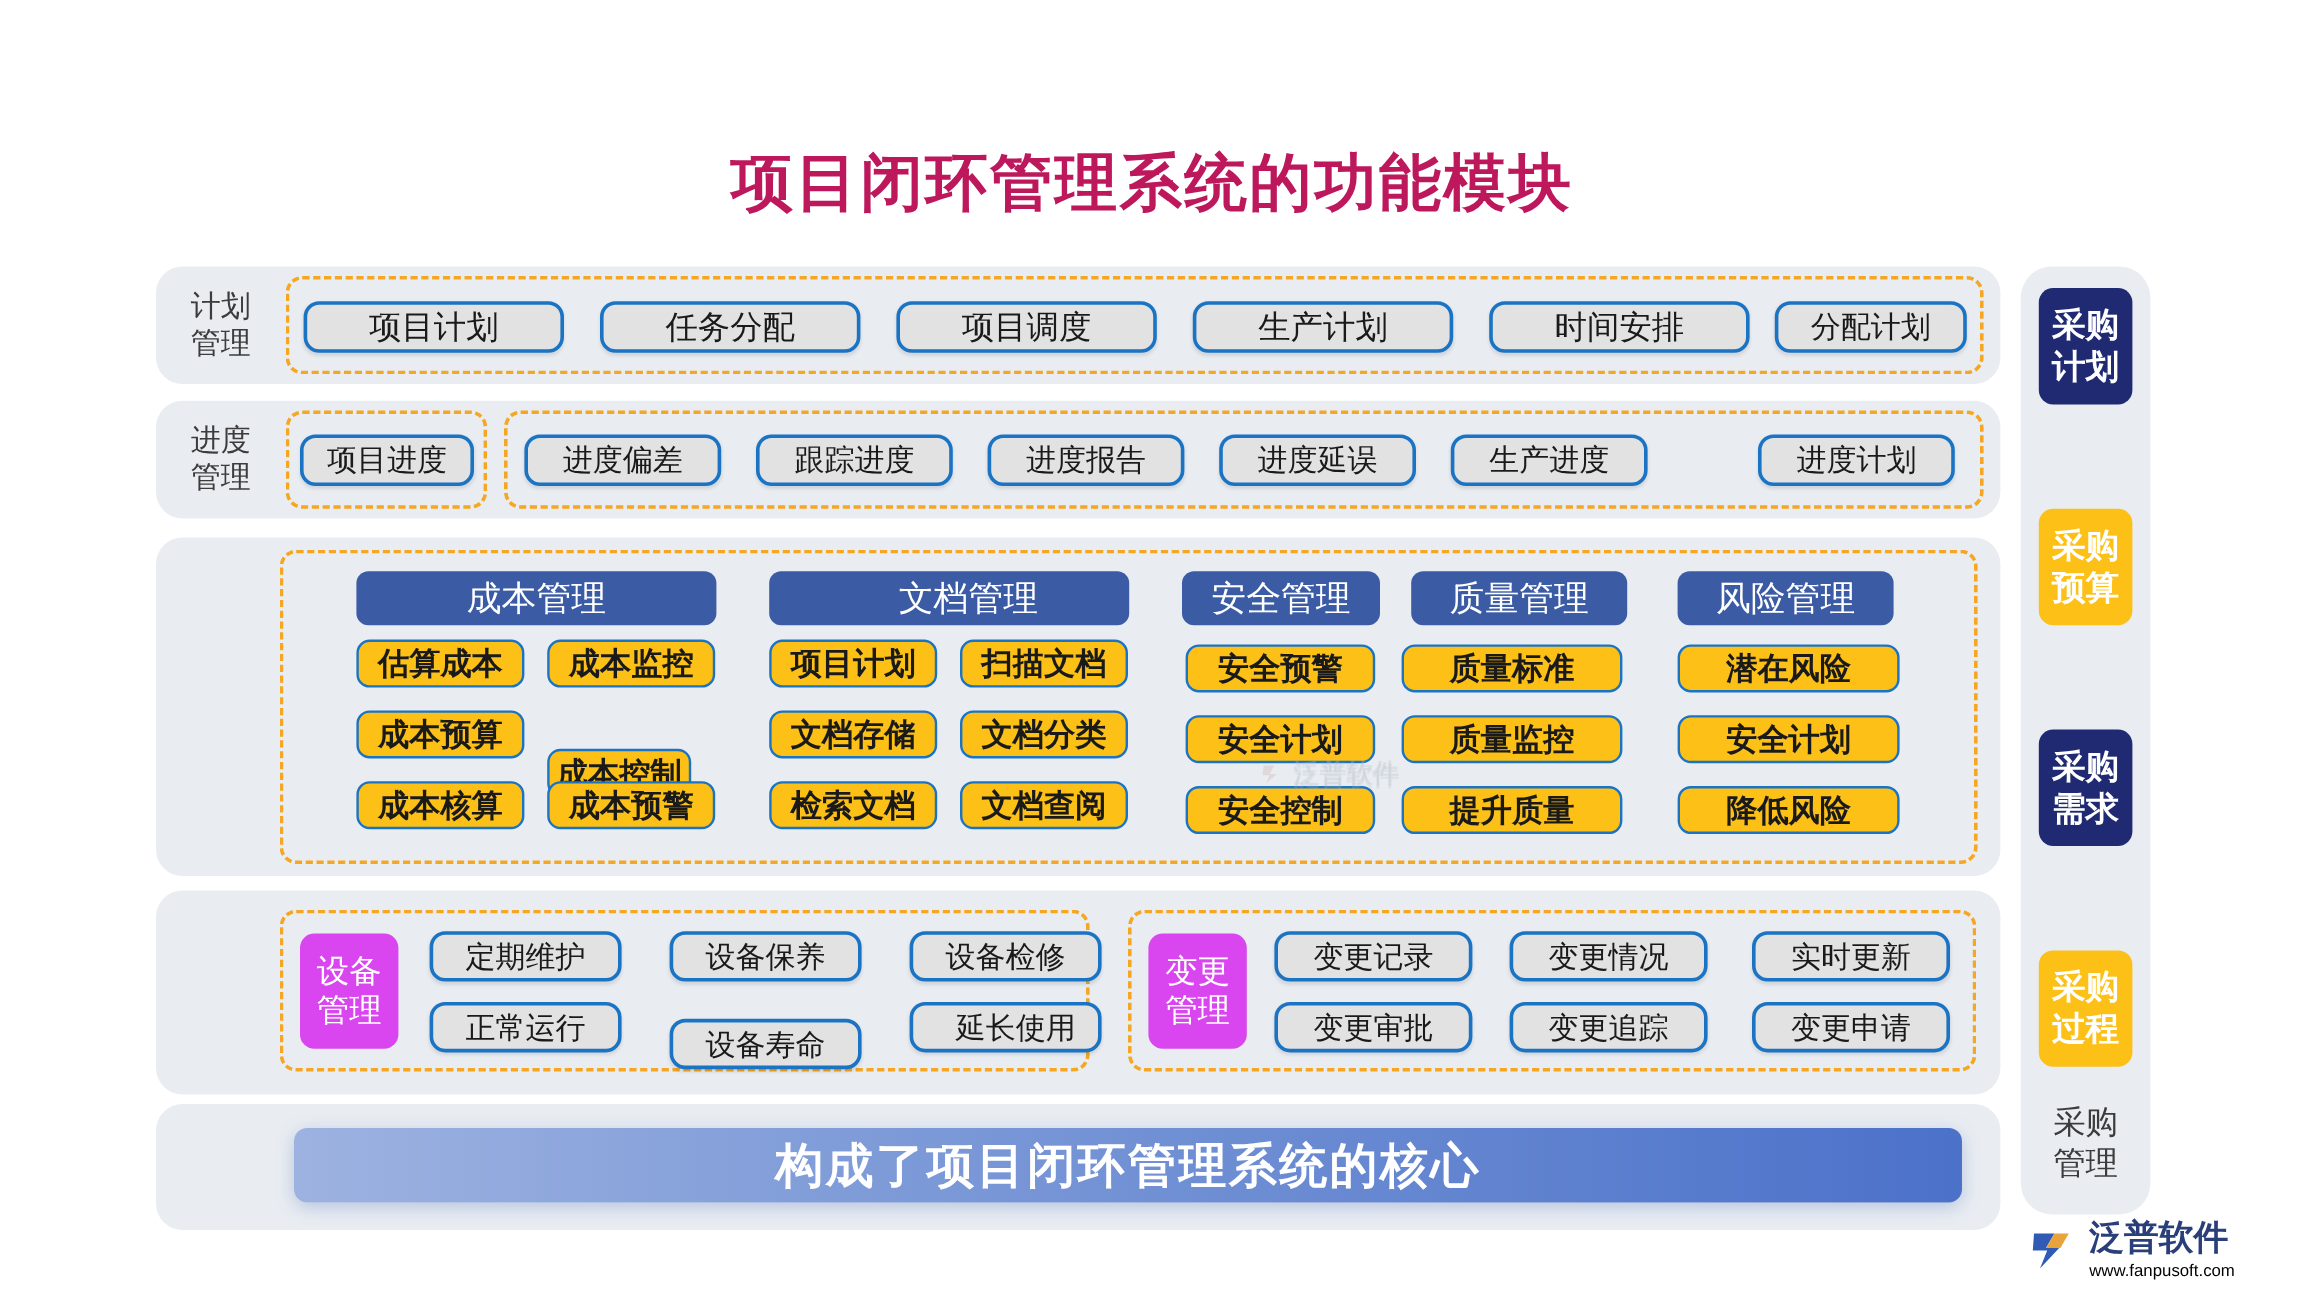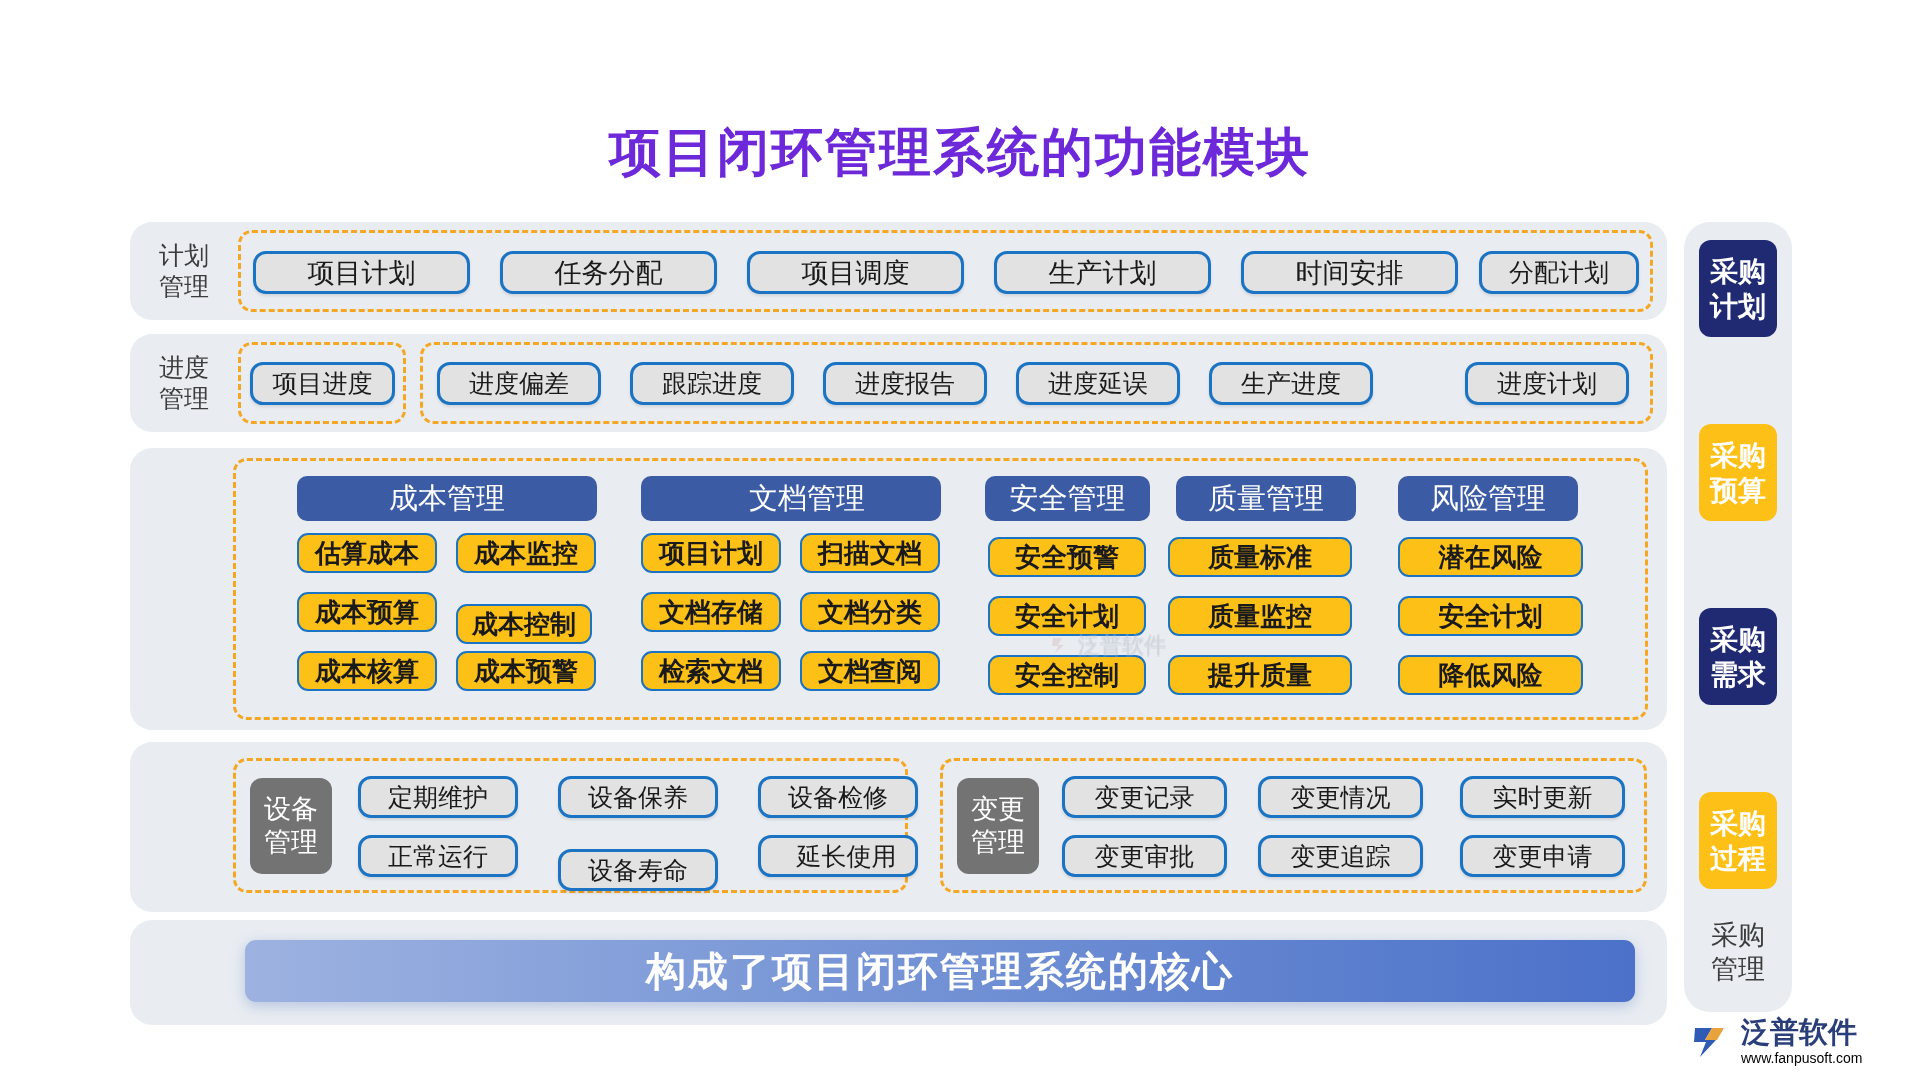--- a/index.html
+++ b/index.html
@@ -11,21 +11,21 @@
   }
   #stage { position: relative; width: 1920px; height: 1080px; }
 
   
   .title {
     position: absolute;
     top: 118px; left: 0; width: 1920px;
     text-align: center;
     font-size: 52px;
     font-weight: bold;
-    color: #6d28d9;
+    color: #be185d;
     letter-spacing: 2px;
     font-family: "Liberation Serif", "DejaVu Serif", serif;
   }
 
   
   .panel {
     position: absolute;
     background: #e9edf2;
     border-radius: 22px;
   }
@@ -90,21 +90,21 @@
     display: flex;
     align-items: center;
     justify-content: center;
     font-family: "Liberation Serif", "DejaVu Serif", serif;
     white-space: nowrap;
   }
 
   
   .vbox {
     position: absolute;
-    background: #737373;
+    background: #d946ef;
     border-radius: 12px;
     color: #ffffff;
     font-size: 27px;
     line-height: 33px;
     display: flex;
     align-items: center;
     justify-content: center;
     text-align: center;
     font-family: "Liberation Serif", "DejaVu Serif", serif;
   }
@@ -230,21 +230,21 @@
   <div class="gbtn" style="left:1209px; top:362px; width:164px; height:43px; font-size:25px;">生产进度</div>
   <div class="gbtn" style="left:1465px; top:362px; width:164px; height:43px; font-size:25px;">进度计划</div>
 
   <div class="panel" style="left:130px; top:448px; width:1537px; height:282px;"></div>
   <div class="dashed" style="left:233px; top:458px; width:1415px; height:262px;"></div>
 
   <div class="hchip" style="left:297px; top:476px; width:300px; height:45px;">成本管理</div>
   <div class="ychip" style="left:297px; top:533px; width:140px; height:40px;">估算成本</div>
   <div class="ychip" style="left:456px; top:533px; width:140px; height:40px;">成本监控</div>
   <div class="ychip" style="left:297px; top:592px; width:140px; height:40px;">成本预算</div>
-  <div class="ychip" style="left:456px; top:604px; width:136px; height:40px;">成本控制</div>
+  <div class="ychip" style="left:456px; top:624px; width:120px; height:40px;">成本控制</div>
   <div class="ychip" style="left:297px; top:651px; width:140px; height:40px;">成本核算</div>
   <div class="ychip" style="left:456px; top:651px; width:140px; height:40px;">成本预警</div>
 
   <div class="hchip" style="left:641px; top:476px; width:300px; height:45px;padding-left:32px;">文档管理</div>
   <div class="ychip" style="left:641px; top:533px; width:140px; height:40px;">项目计划</div>
   <div class="ychip" style="left:800px; top:533px; width:140px; height:40px;">扫描文档</div>
   <div class="ychip" style="left:641px; top:592px; width:140px; height:40px;">文档存储</div>
   <div class="ychip" style="left:800px; top:592px; width:140px; height:40px;">文档分类</div>
   <div class="ychip" style="left:641px; top:651px; width:140px; height:40px;">检索文档</div>
   <div class="ychip" style="left:800px; top:651px; width:140px; height:40px;">文档查阅</div>

